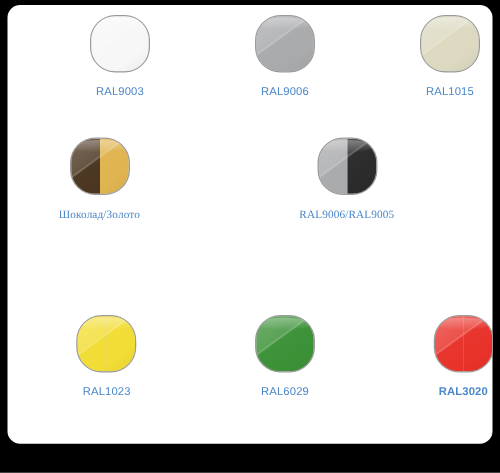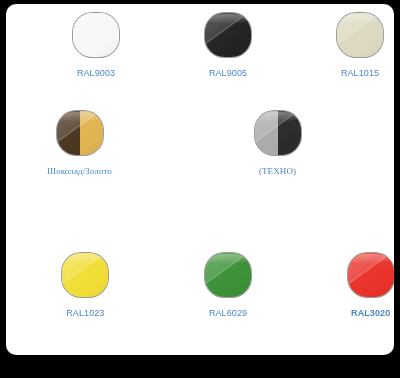--- a/index.html
+++ b/index.html
@@ -125,35 +125,35 @@
           <div class="gloss"></div>
           <div class="topsheen"></div>
         </div>
       </div>
       <div class="label" style="color: rgb(74, 135, 200);">
         <span>RAL9003</span>
         <span class="sub"></span>
       </div>
     </div>
 
-
-    <div class="cell">
-      <div class="swatch-wrap">
-        <div class="swatch">
-          <div class="half left" style="background: rgb(35, 35, 35);"></div>
-          <div class="half right" style="background: rgb(35, 35, 35);"></div>
-          <div class="gloss"></div>
-          <div class="topsheen"></div>
-        </div>
-      </div>
-      <div class="label" style="color: rgb(74, 135, 200);">
-        <span>RAL9005</span>
-        <span class="sub"></span>
-      </div>
-    </div>
+    <div class="cell">
+      <div class="swatch-wrap">
+        <div class="swatch">
+          <div class="half left" style="background: rgb(169, 170, 172);"></div>
+          <div class="half right" style="background: rgb(169, 170, 172);"></div>
+          <div class="gloss"></div>
+          <div class="topsheen"></div>
+        </div>
+      </div>
+      <div class="label" style="color: rgb(74, 135, 200);">
+        <span>RAL9006</span>
+        <span class="sub"></span>
+      </div>
+    </div>
+
 
     <div class="cell">
       <div class="swatch-wrap">
         <div class="swatch">
           <div class="half left" style="background: rgb(220, 217, 192);"></div>
           <div class="half right" style="background: rgb(220, 217, 192);"></div>
           <div class="gloss"></div>
           <div class="topsheen"></div>
         </div>
       </div>
@@ -196,21 +196,21 @@
     <div class="cell">
       <div class="swatch-wrap">
         <div class="swatch">
           <div class="half left" style="background: rgb(169, 170, 172);"></div>
           <div class="half right" style="background: rgb(43, 43, 43);"></div>
           <div class="gloss"></div>
           <div class="topsheen"></div>
         </div>
       </div>
       <div class="label" style="color: rgb(74, 135, 200);">
-        <span class="sub">(ТЕХНО)</span>
+        <span>RAL9006/RAL9005</span>
       </div>
     </div>
 
     <div class="cell empty">
       <div class="swatch-wrap">
         <div class="swatch">
           
           
         </div>
       </div>

